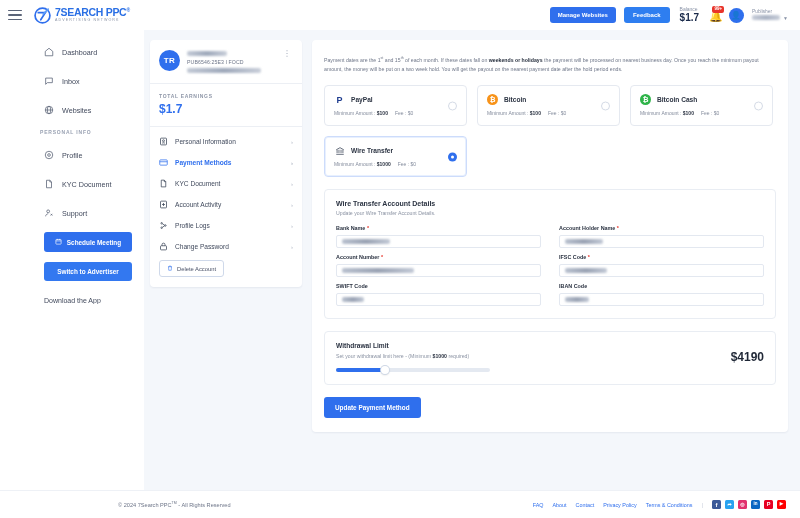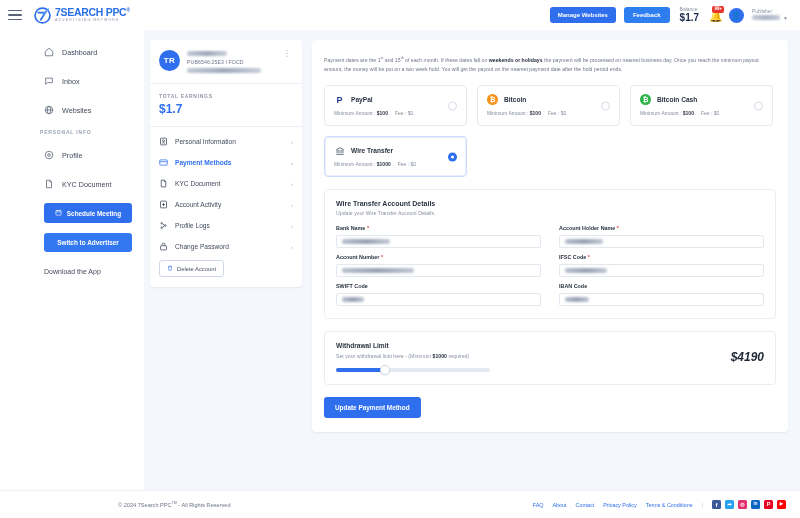--- a/index.html
+++ b/index.html
@@ -180,21 +180,21 @@
   .wl-title { font-size: 6.6px; font-weight: bold; color: #2b3342; }
   .wl-sub { font-size: 5.2px; color: #8b93a3; margin-top: 4px; }
   .wl-sub b { color: #2b3342; }
   .slider { position: relative; height: 4px; border-radius: 3px; background: #e4e9f1;
     margin-top: 9px; width: 154px; cursor: pointer; }
   .slider-fill { position: absolute; left: 0; top: 0; bottom: 0; border-radius: 3px; background: #2f6fed; }
   .slider-knob { position: absolute; top: 50%; transform: translate(-50%,-50%);
     width: 8px; height: 8px; border-radius: 50%; background: #fff;
     box-shadow: 0 0 0 1px #cfd8e6, 0 1px 2px rgba(0,0,0,.18); }
   .wl-amount { font-size: 12px; font-weight: bold; color: #1f2736; margin-left: auto;
-    white-space: nowrap; padding-top: 8px; font-style: italic; }
+    white-space: nowrap; padding-top: 8px; }
 
   .update-btn {
     margin-top: 12px; background: #2f6fed; color: #fff; border: none; border-radius: 3px;
     font-size: 6.4px; font-weight: bold; padding: 7px 11px; cursor: pointer;
     font-family: "Liberation Sans", sans-serif;
   }
 
   
   .footer {
     height: 28px; min-height: 28px; background: #fff; display: flex; align-items: center;
@@ -298,20 +298,30 @@
         <span>Profile</span>
       </div>
       <div class="nav-item">
         <span class="ico">
           <svg viewBox="0 0 24 24" width="10" height="10" fill="none" stroke="#5c6578" stroke-width="1.9">
             <path d="M6 3h8l4 4v14H6z"></path>
               <path d="M14 3v4h4"></path>
             </svg>
         </span>
         <span>KYC Document</span>
+      </div>
+      <div class="nav-item">
+        <span class="ico">
+          <svg viewBox="0 0 24 24" width="10" height="10" fill="none" stroke="#5c6578" stroke-width="1.9">
+            <circle cx="10" cy="8" r="3.4"></circle>
+              <path d="M4 20c0-3.6 2.8-6 6-6"></path>
+              <path d="M16 14l4 4M20 14l-4 4"></path>
+            </svg>
+        </span>
+        <span>Support</span>
       </div>
 
       <button class="side-btn">
         <span>
           <svg viewBox="0 0 24 24" width="7" height="7" fill="none" stroke="#fff" stroke-width="2.2">
             <rect x="3" y="5" width="18" height="16" rx="2"></rect>
               <path d="M3 10h18M8 3v4M16 3v4"></path>
             </svg>
         </span>
         <span>Schedule Meeting</span>

